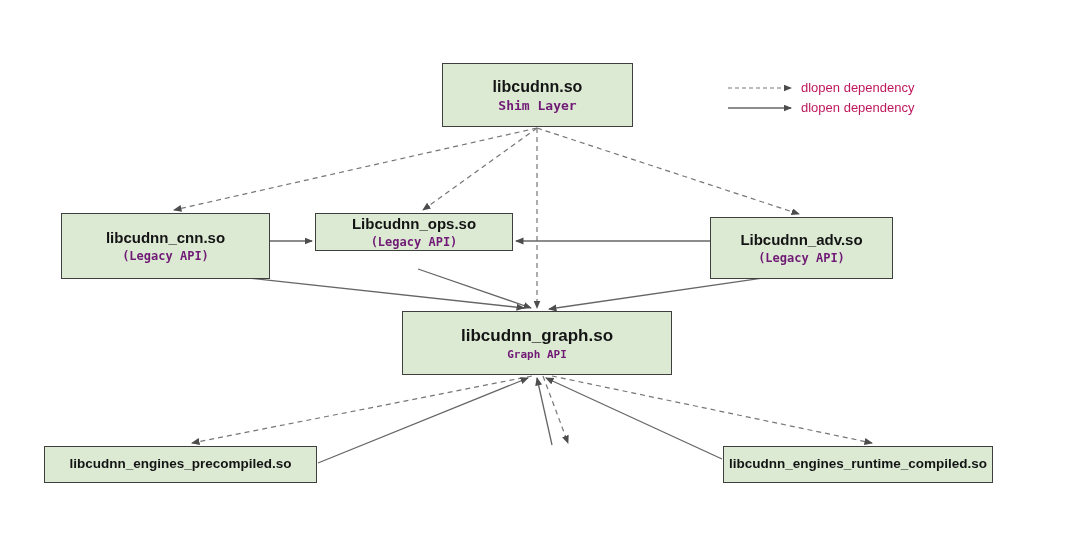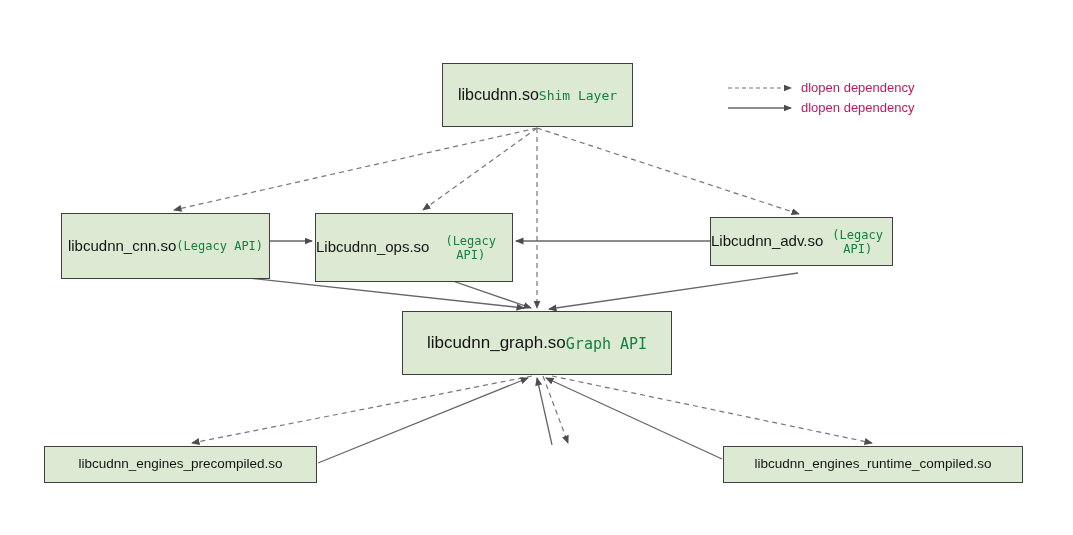--- a/index.html
+++ b/index.html
@@ -1,37 +1,37 @@
 <!DOCTYPE html>
 <html><head>
 <meta charset="utf-8">
 <style>
   html,body{margin:0;padding:0;background:#ffffff;}
   .canvas{position:relative;width:1073px;height:535px;background:#ffffff;overflow:hidden;
           font-family:"Liberation Sans",sans-serif;}
   svg.edges{position:absolute;left:0;top:0;z-index:1;pointer-events:none;}
   .node{position:absolute;z-index:2;background:#dcead4;border:1.5px solid #3f3f3f;
-        box-sizing:border-box;display:flex;flex-direction:row;align-items:center;
-        justify-content:center;text-align:center;}
+        box-sizing:border-box;display:flex;flex-direction:column;align-items:center;
+        justify-content:center;text-align:center;font-weight:bold;}
   .node .title{color:#141414;line-height:1.25;}
-  .node .subtitle{font-family:"DejaVu Sans Mono",monospace;color:#15803d;line-height:1.2;margin-top:1px;}
+  .node .subtitle{font-family:"DejaVu Sans Mono",monospace;color:#701a75;line-height:1.2;margin-top:1px;}
   .n-shim   {left:442px;top:63px;width:191px;height:64px;}
   .n-shim .title{font-size:16px;}
   .n-shim .subtitle{font-size:13px;}
   .n-cnn    {left:61px; top:213px;width:209px;height:66px;}
-  .n-ops    {left:315px;top:213px;width:198px;height:69px;}
-  .n-adv    {left:710px;top:217px;width:183px;height:49px;}
+  .n-ops    {left:315px;top:213px;width:198px;height:38px;}
+  .n-adv    {left:710px;top:217px;width:183px;height:62px;}
   .n-cnn .title,.n-ops .title,.n-adv .title{font-size:15px;}
   .n-cnn .subtitle,.n-ops .subtitle,.n-adv .subtitle{font-size:12px;}
   .n-graph  {left:402px;top:311px;width:270px;height:64px;}
   .n-graph .title{font-size:17px;}
-  .n-graph .subtitle{font-size:15px;}
+  .n-graph .subtitle{font-size:11px;}
   .n-pre    {left:44px; top:446px;width:273px;height:37px;}
   .n-heur   {left:487px;top:446px;width:166px;height:37px;}
-  .n-run    {left:723px;top:446px;width:300px;height:37px;}
+  .n-run    {left:723px;top:446px;width:270px;height:37px;}
   .n-pre .title,.n-heur .title,.n-run .title{font-size:13.5px;}
   .legend-label{position:absolute;z-index:2;font-size:13px;color:#be185d;line-height:14px;}
   .legend-dlopen{left:801px;top:81px;}
   .legend-linker{left:801px;top:101px;}
 </style>
 </head>
 <body>
 
 <div class="canvas">
 

